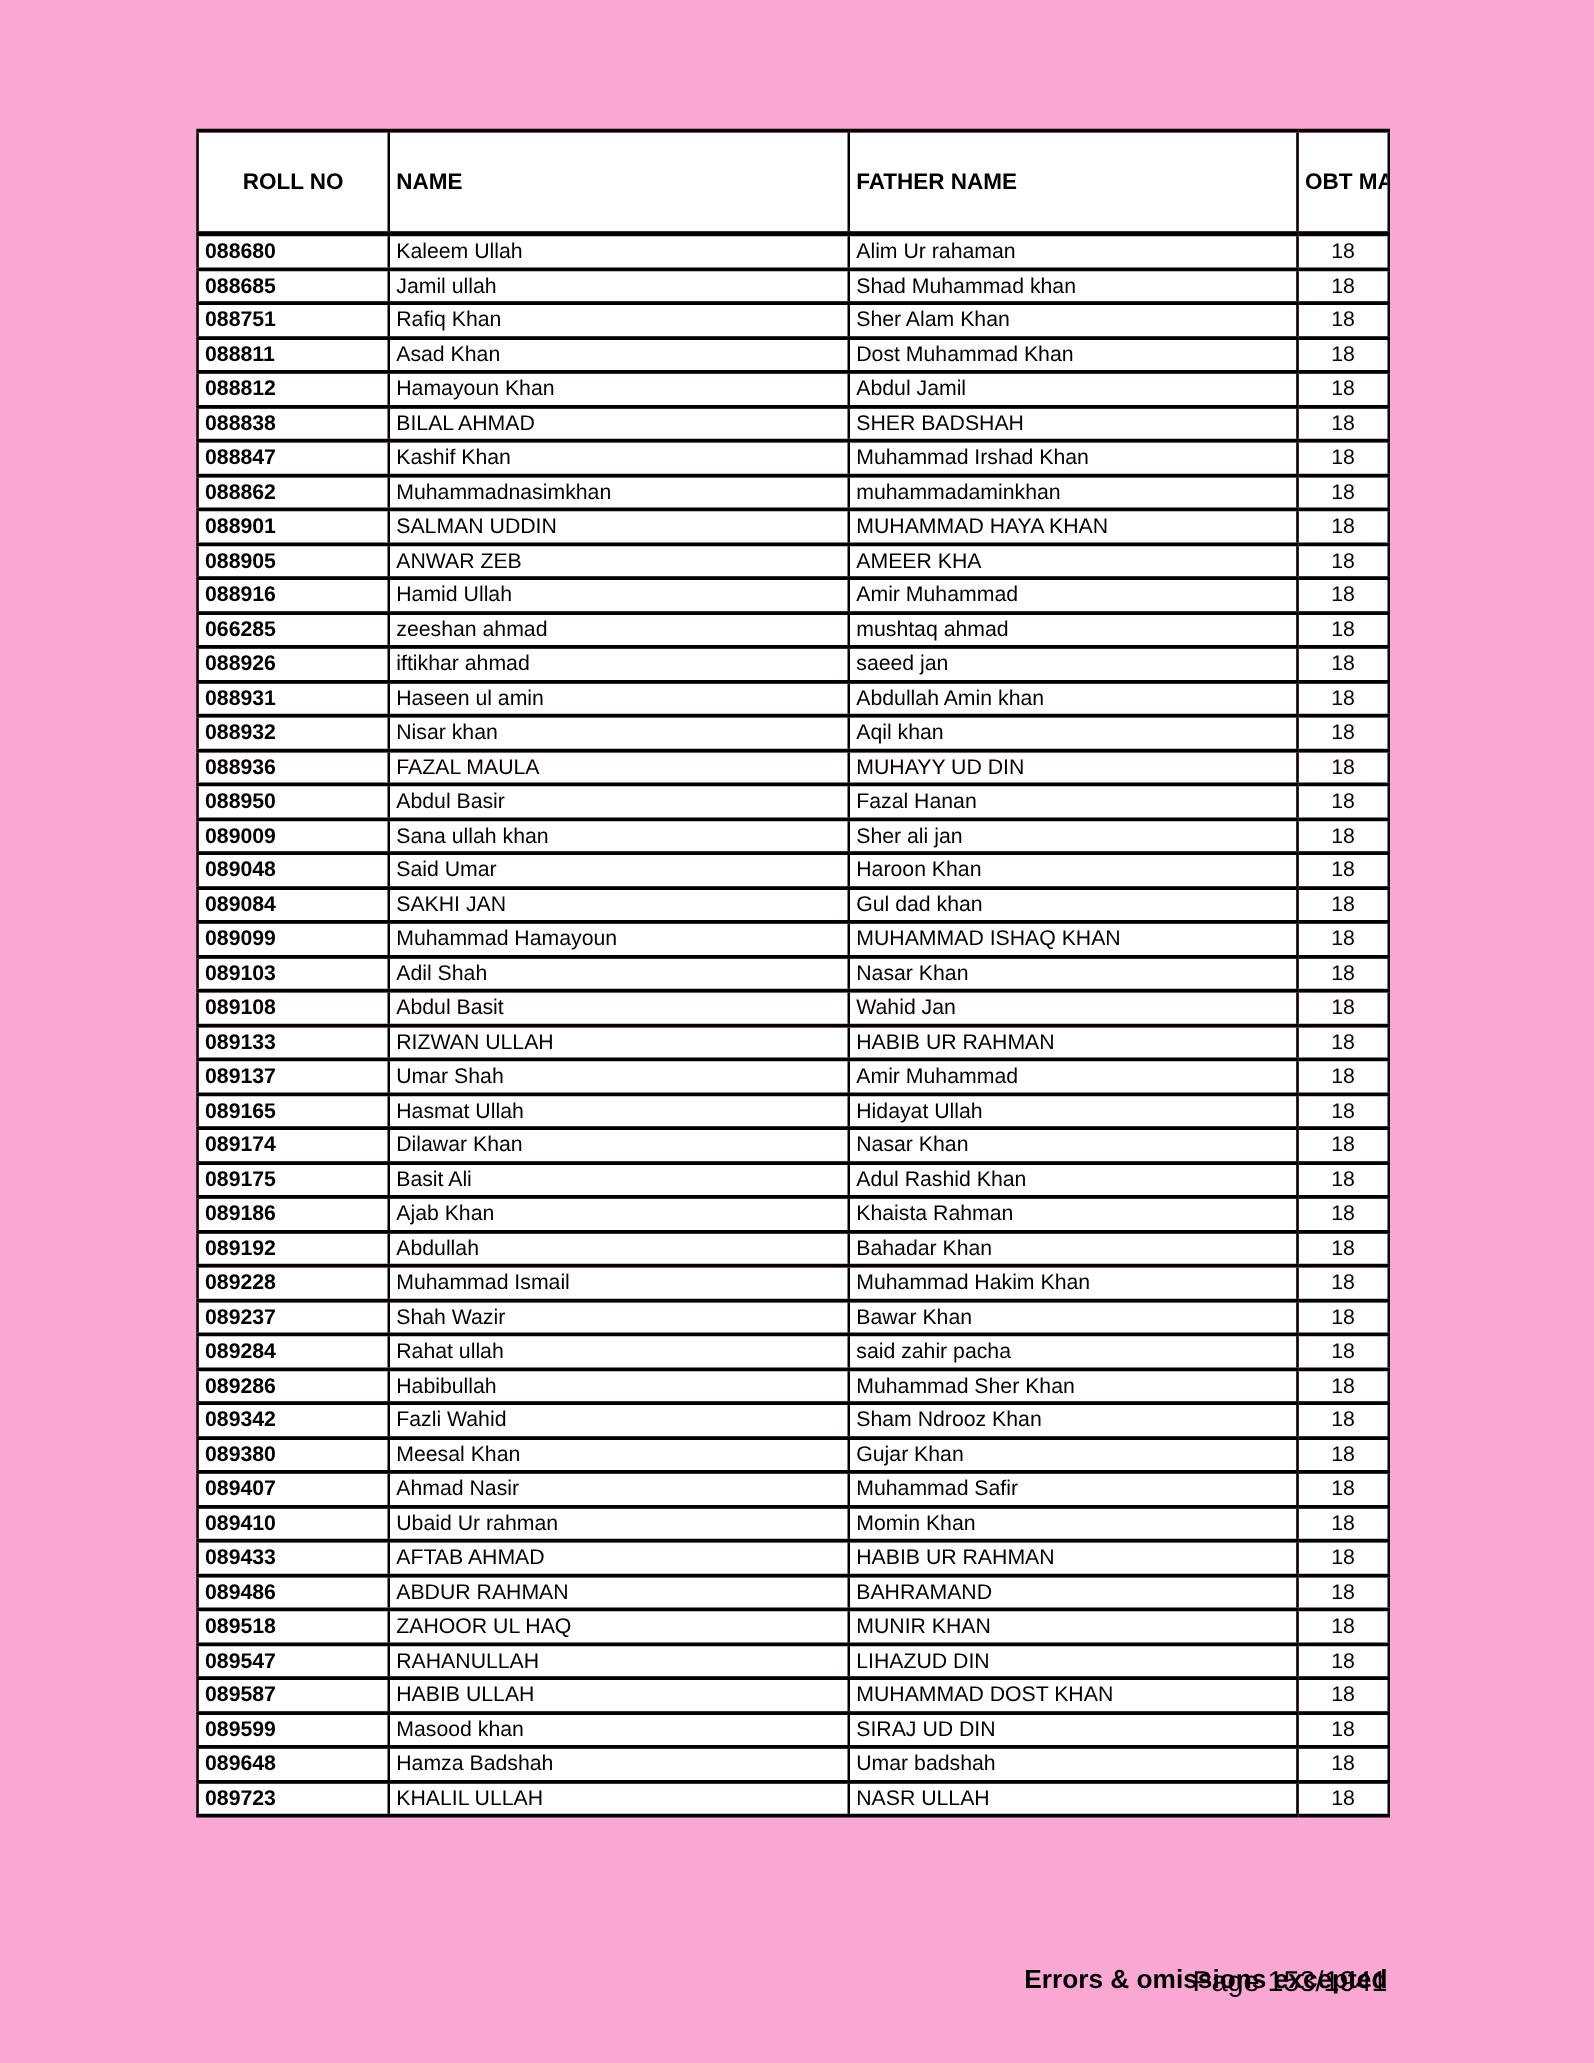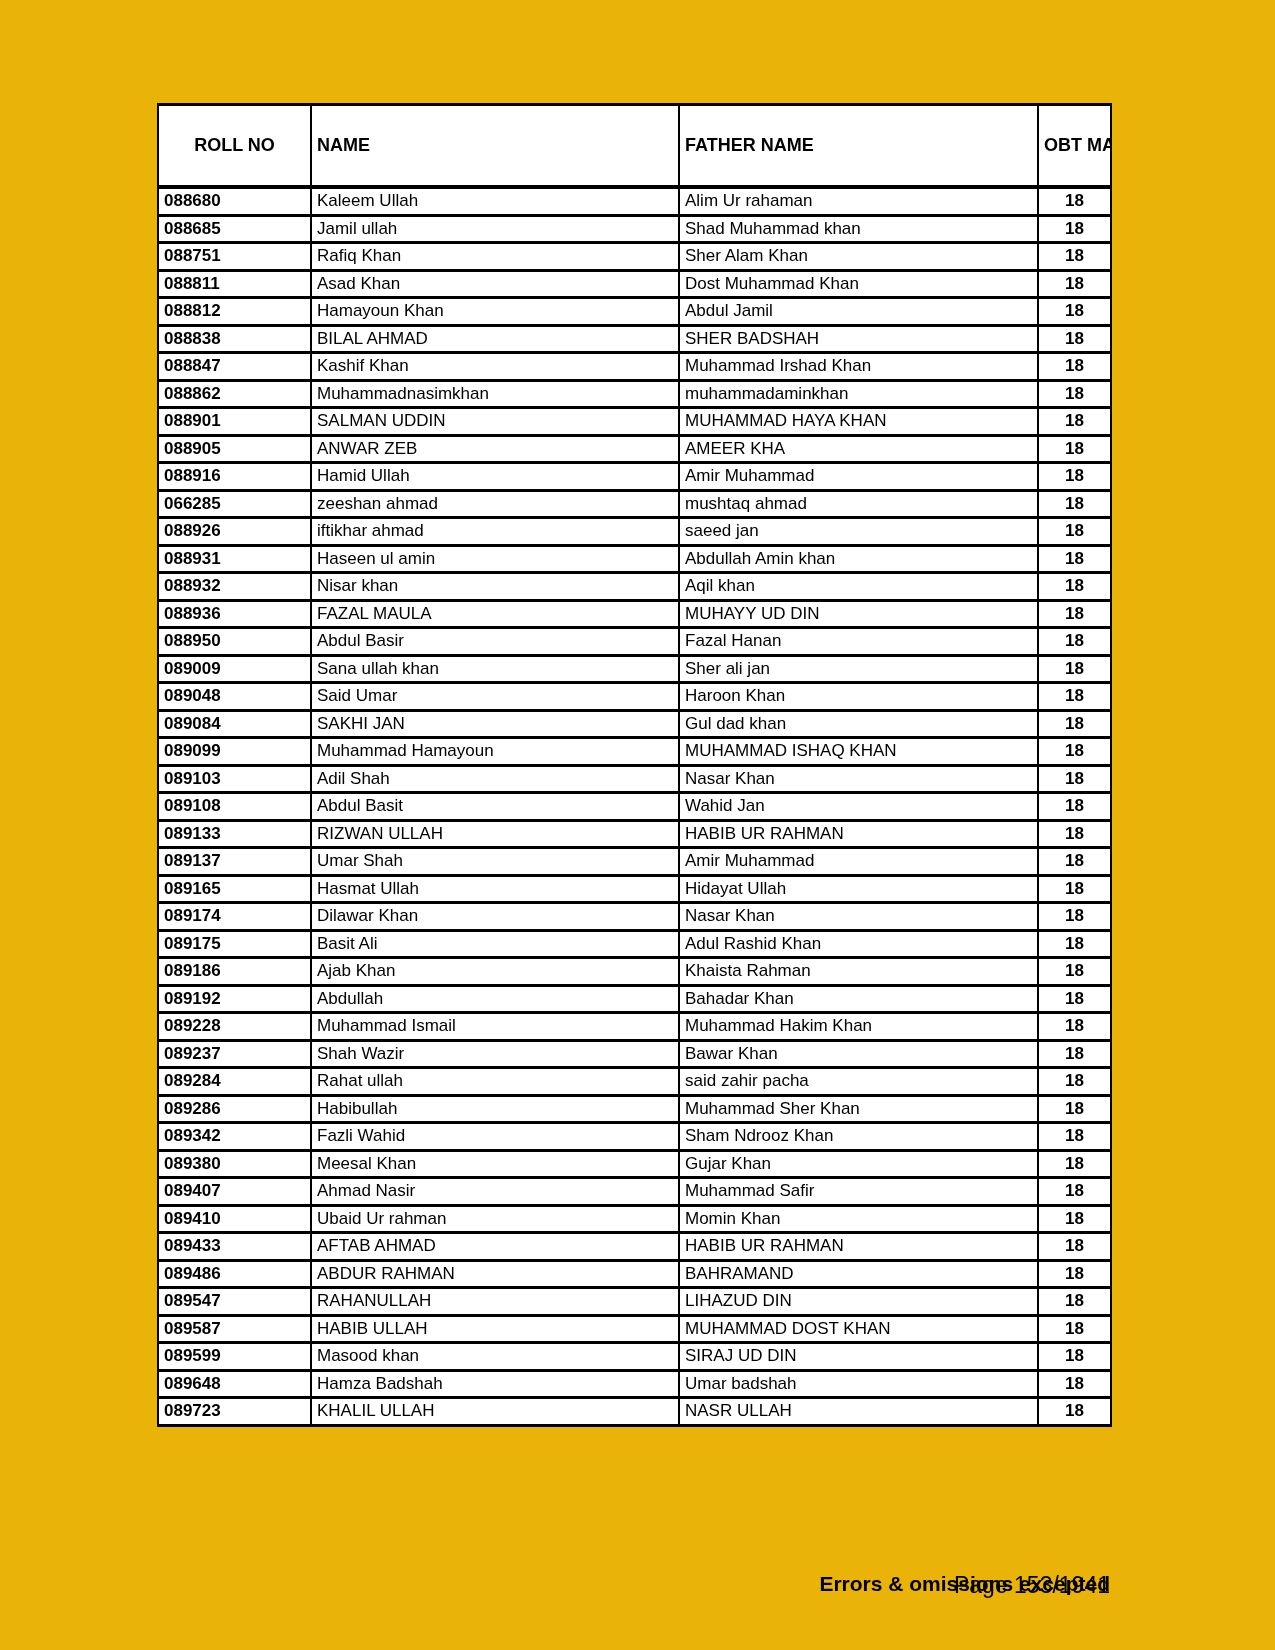--- a/index.html
+++ b/index.html
@@ -6,21 +6,21 @@
     margin: 0;
     padding: 0;
     background: #ffffff;
     font-family: "Liberation Sans", "DejaVu Sans", sans-serif;
     color: #000000;
   }
   .page {
     position: relative;
     width: 1275px;
     height: 1650px;
-    background: #eab308;
+    background: #f9a8d4;
     overflow: hidden;
   }
   .results-table-wrap {
     position: absolute;
     left: 157px;
     top: 103px;
     width: 953px;
   }
   table.results {
     border-collapse: collapse;
@@ -59,21 +59,20 @@
     vertical-align: middle;
   }
   td.cell-roll {
     font-weight: bold;
   }
   td.cell-name, td.cell-father {
     text-align: left;
   }
   td.cell-marks {
     text-align: center;
-    font-weight: bold;
   }
   .footer {
     position: absolute;
     left: 157px;
     top: 1572px;
     width: 953px;
     height: 28px;
   }
   .footer-note {
     position: absolute;
@@ -387,20 +386,26 @@
     <td class="cell-marks">18</td>
   </tr>
 
   <tr>
     <td class="cell-roll">089486</td>
     <td class="cell-name">ABDUR RAHMAN</td>
     <td class="cell-father">BAHRAMAND</td>
     <td class="cell-marks">18</td>
   </tr>
 
+  <tr>
+    <td class="cell-roll">089518</td>
+    <td class="cell-name">ZAHOOR UL HAQ</td>
+    <td class="cell-father">MUNIR KHAN</td>
+    <td class="cell-marks">18</td>
+  </tr>
 
   <tr>
     <td class="cell-roll">089547</td>
     <td class="cell-name">RAHANULLAH</td>
     <td class="cell-father">LIHAZUD DIN</td>
     <td class="cell-marks">18</td>
   </tr>
 
   <tr>
     <td class="cell-roll">089587</td>

